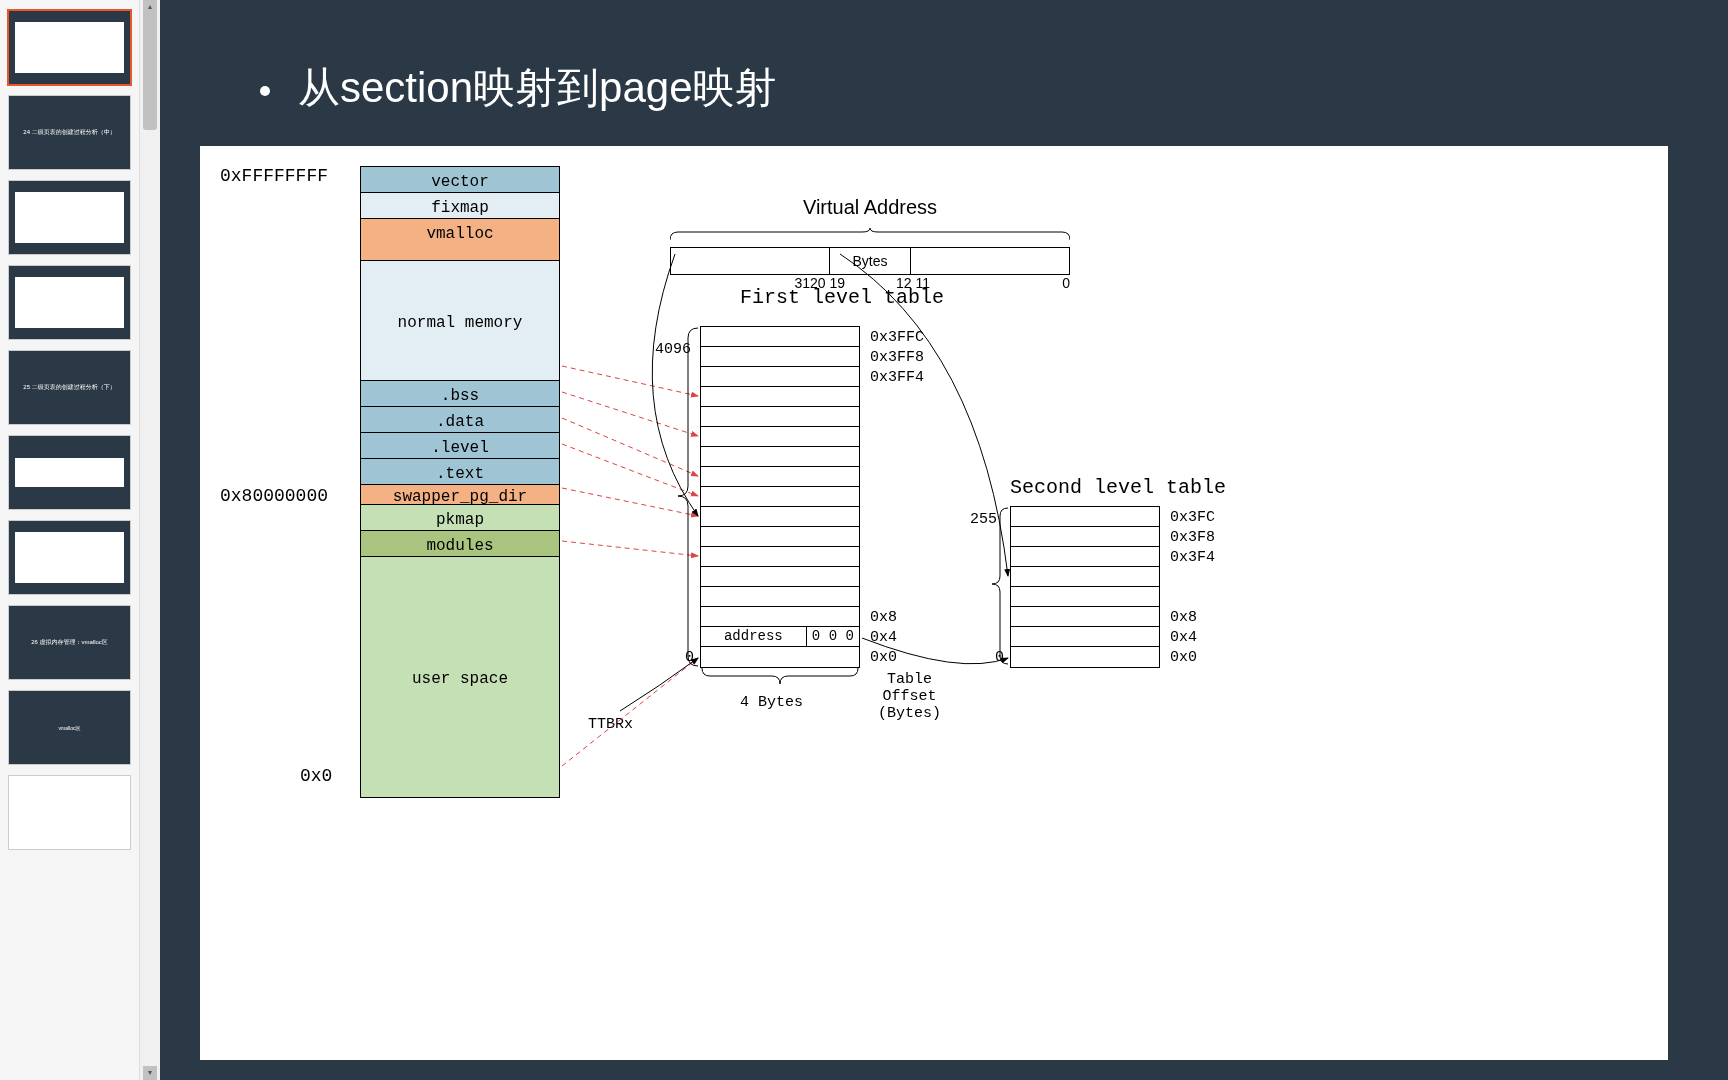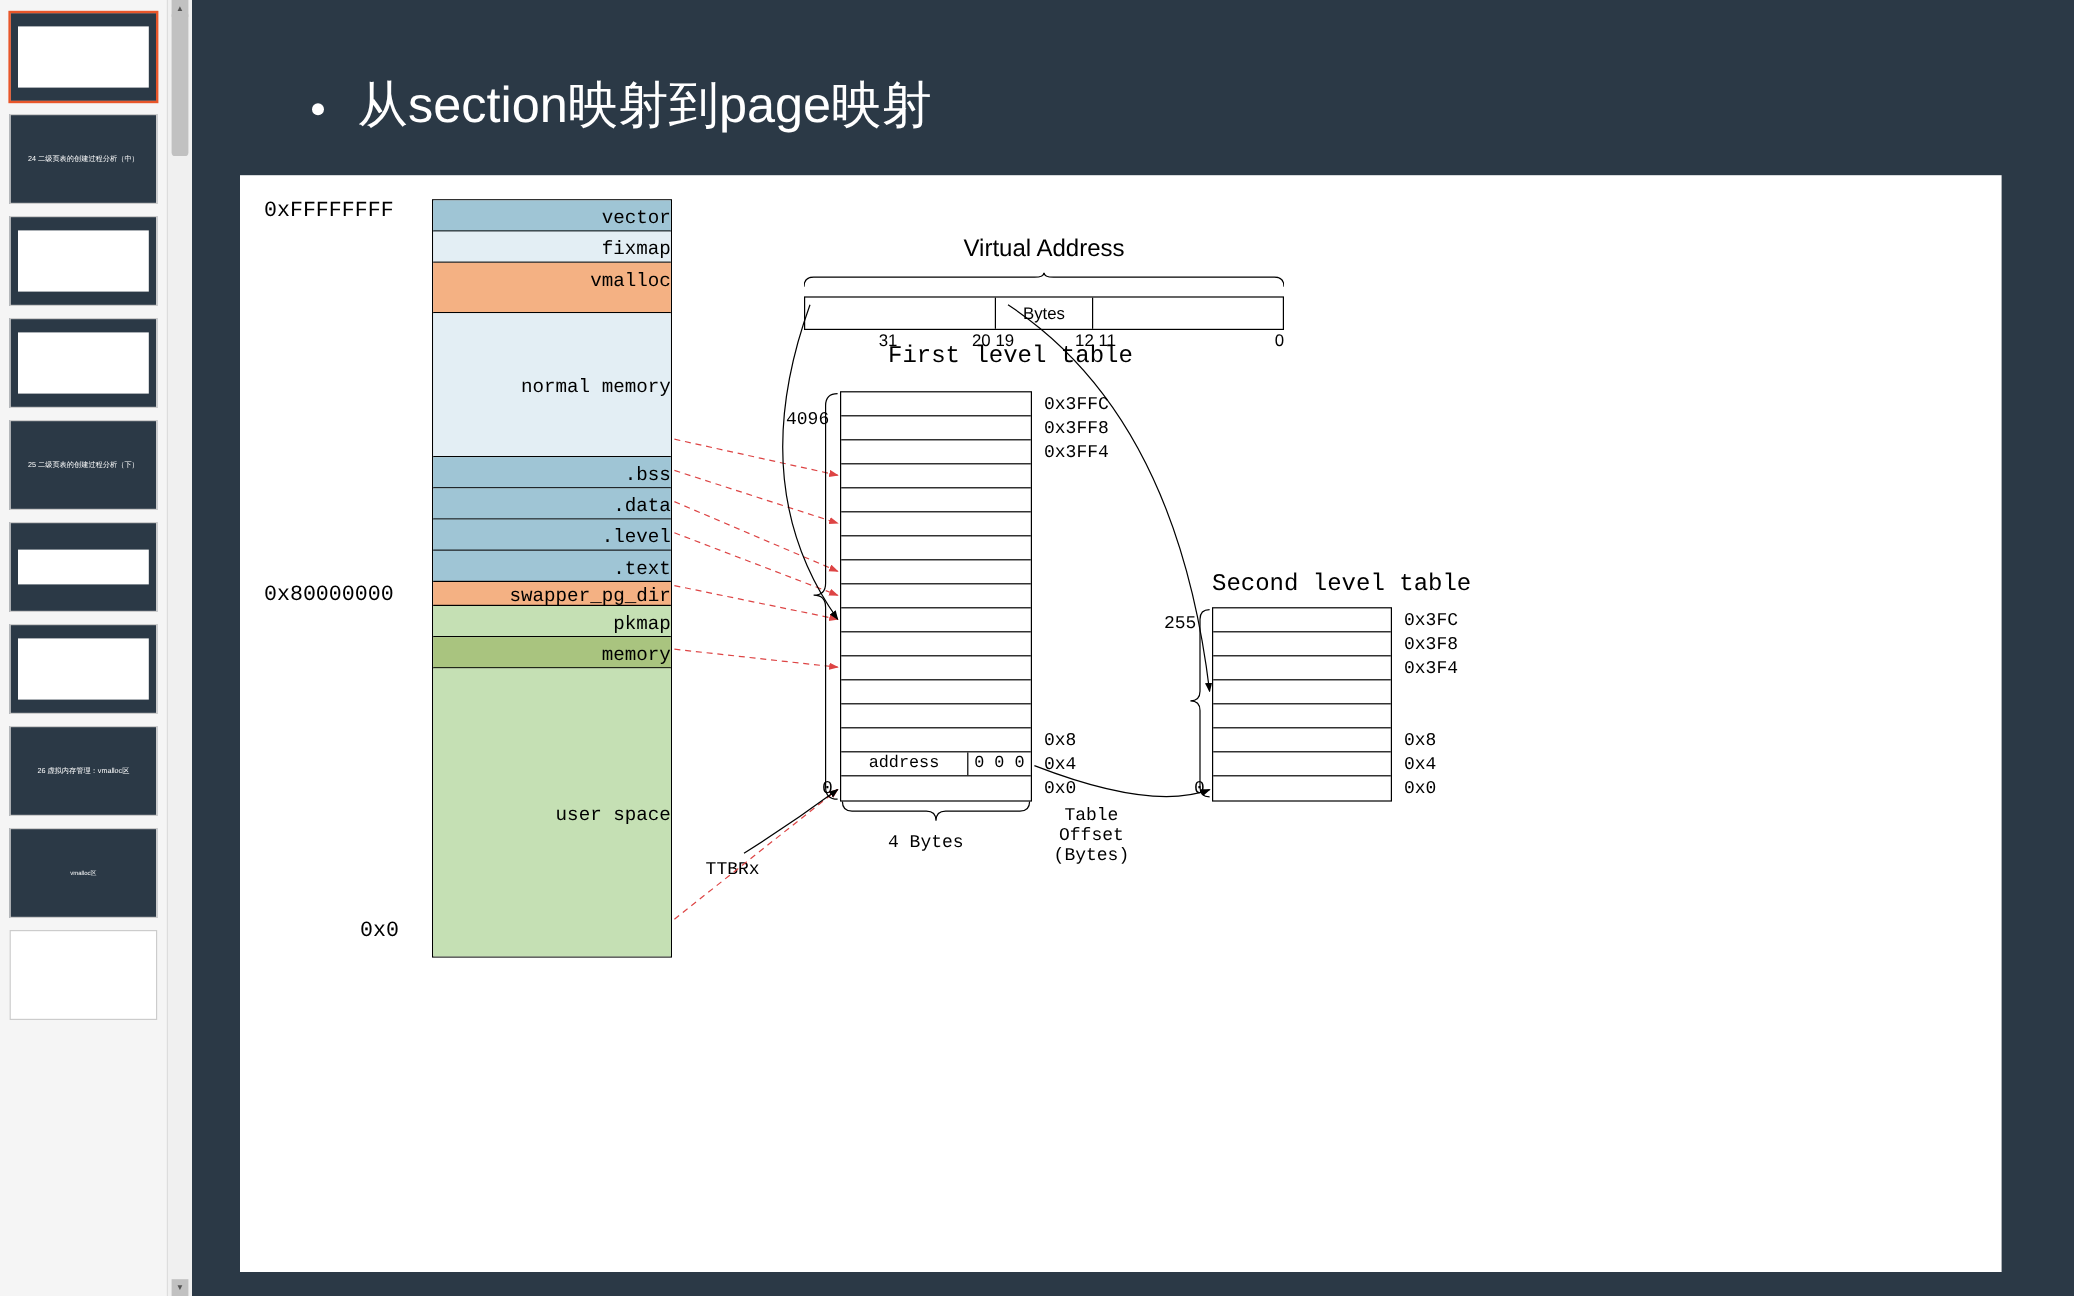--- a/index.html
+++ b/index.html
@@ -11,21 +11,21 @@
 .thumb-inner{background:#fff;width:90%;height:70%;font-size:4px;color:#333}
 .scroll-track{width:20px;background:#f0f0f0;position:relative}
 .scroll-thumb{position:absolute;left:3px;width:14px;height:120px;background:#c1c1c1;border-radius:3px;top:10px}
 .scroll-btn{position:absolute;left:3px;width:14px;height:14px;background:#c1c1c1;font-size:8px;text-align:center;line-height:14px;color:#555}
 .main{flex:1;background:#2b3946;padding:20px 40px;display:flex;flex-direction:column}
 .title{color:#fff;font-size:42px;font-weight:300;margin:40px 0 30px 60px}
 .bullet{display:inline-block;width:10px;height:10px;background:#fff;border-radius:50%;margin-right:28px;vertical-align:middle}
 .diagram{background:#fff;flex:1;margin:0 20px 0 0;position:relative;font-family:"Courier New",monospace;font-size:18px}
 .addr-label{position:absolute;font-size:18px}
 .mem-col{position:absolute;left:160px;top:20px;width:200px;border:1px solid #000}
-.mem-row{border-bottom:1px solid #000;text-align:right;padding:4px 0;font-size:16px}
+.mem-row{border-bottom:1px solid #000;text-align:center;padding:4px 0;font-size:16px}
 .mem-row:last-child{border-bottom:none}
 .c-blue{background:#9fc5d5}
 .c-lblue{background:#e3eef4}
 .c-orange{background:#f4b183}
 .c-green{background:#c5e0b4}
 .c-dgreen{background:#a9c47f}
 .va-box{position:absolute;left:470px;top:50px;width:400px}
 .va-title{text-align:center;font-family:Arial;font-size:20px;margin-bottom:8px}
 .va-bar{display:flex;border:1px solid #000;height:28px}
 .va-seg{border-right:1px solid #000;text-align:center;line-height:26px;font-size:14px;font-family:Arial}
@@ -92,36 +92,36 @@
         <div class="mem-row c-blue" style="height: 26px; line-height: 22px;">vector</div>
         <div class="mem-row c-lblue" style="height: 26px; line-height: 22px;">fixmap</div>
         <div class="mem-row c-orange" style="height: 42px; line-height: 22px;">vmalloc</div>
         <div class="mem-row c-lblue" style="height: 120px; line-height: 116px;">normal memory</div>
         <div class="mem-row c-blue" style="height: 26px; line-height: 22px;">.bss</div>
         <div class="mem-row c-blue" style="height: 26px; line-height: 22px;">.data</div>
         <div class="mem-row c-blue" style="height: 26px; line-height: 22px;">.level</div>
         <div class="mem-row c-blue" style="height: 26px; line-height: 22px;">.text</div>
         <div class="mem-row c-orange" style="height: 20px; line-height: 16px;">swapper_pg_dir</div>
         <div class="mem-row c-green" style="height: 26px; line-height: 22px;">pkmap</div>
-        <div class="mem-row c-dgreen" style="height: 26px; line-height: 22px;">memory</div>
+        <div class="mem-row c-dgreen" style="height: 26px; line-height: 22px;">modules</div>
         <div class="mem-row c-green" style="height: 240px; line-height: 236px;">user space</div>
       </div>
 
     <div class="va-box">
       <div class="va-title">Virtual Address</div>
       <svg width="400" height="14">
           <path d="M0,12 Q0,4 8,4 L192,4 Q200,4 200,0 Q200,4 208,4 L392,4 Q400,4 400,12" fill="none" stroke="#000"></path>
         </svg>
       <div class="va-bar">
         <div class="va-seg" style="flex:40"></div>
         <div class="va-seg" style="flex:20">Bytes</div>
         <div class="va-seg" style="flex:40"></div>
       </div>
       <div class="va-nums">
-        <span style="flex:38;text-align:center">31</span>
+        <span style="flex:38;text-align:right">31</span>
         <span>20</span>
         <span style="margin-left:4px">19</span>
         <span style="flex:18;text-align:right">12</span>
         <span style="margin-left:4px">11</span>
         <span style="flex:38;text-align:right">0</span>
       </div>
     </div>
 
     <div class="tbl-label" style="left:540px;top:140px;font-size:20px">First level table</div>
     <div class="tbl-label" style="left:455px;top:195px">4096</div>

